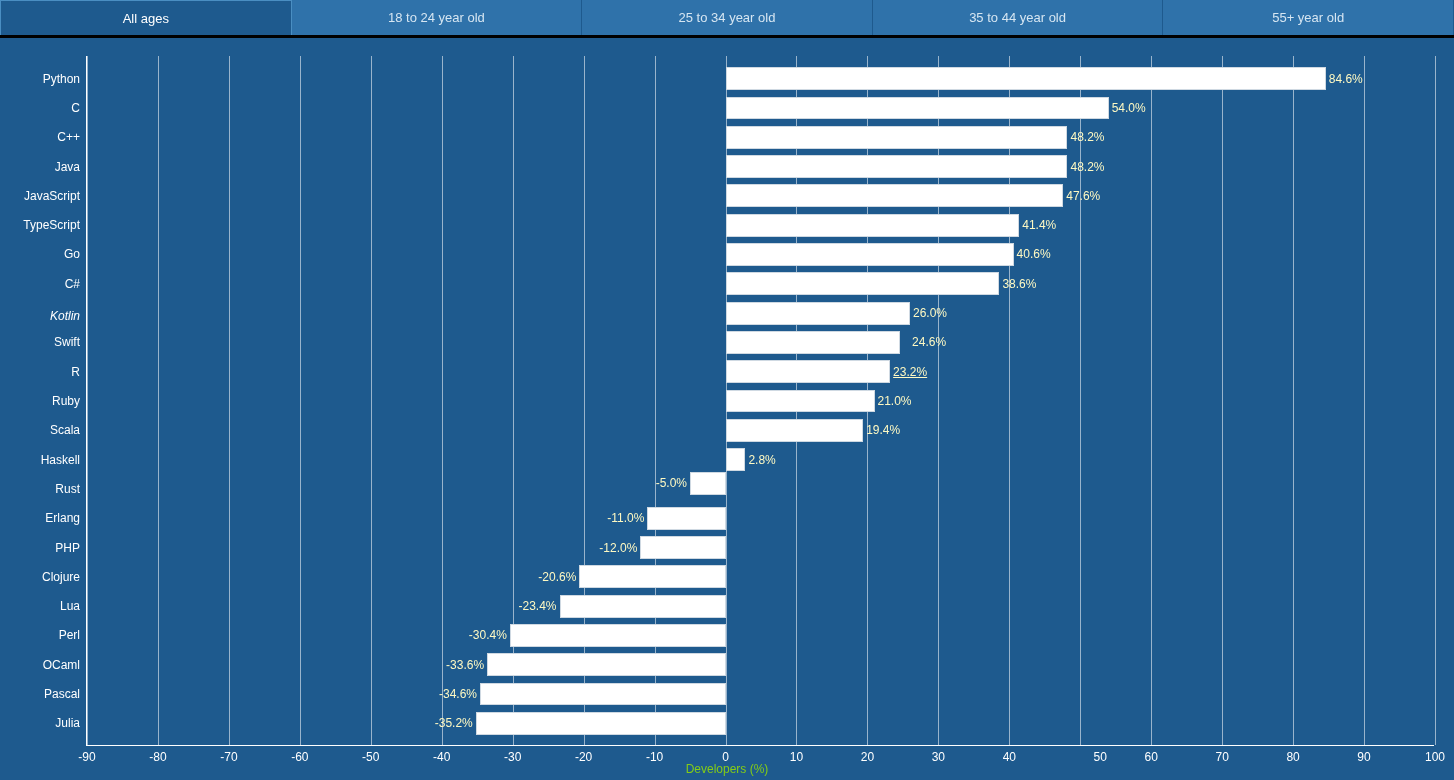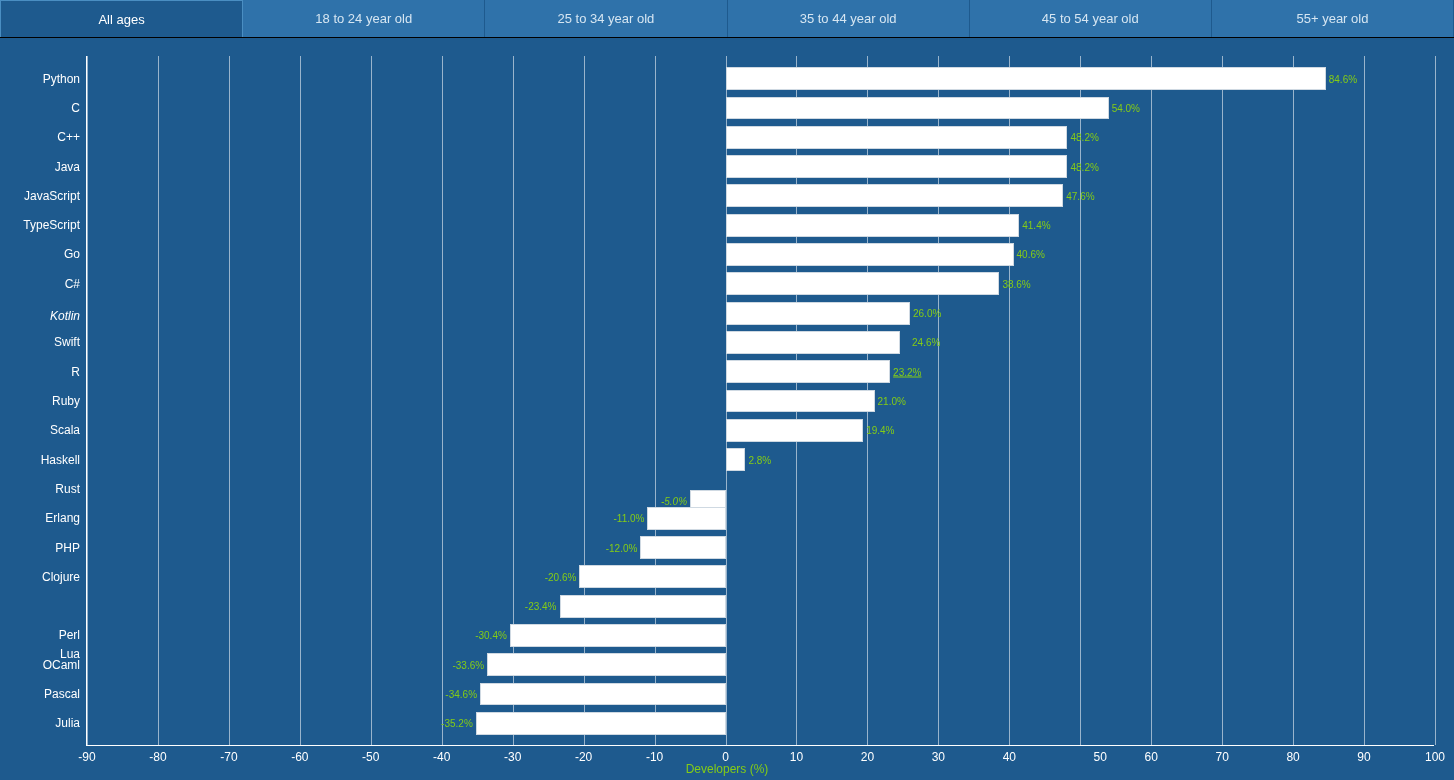--- a/index.html
+++ b/index.html
@@ -7,21 +7,21 @@
     margin: 0; padding: 0;
     width: 1454px; height: 780px;
     background: #1e5a8e;
     font-family: Arial, Helvetica, sans-serif;
     overflow: hidden;
   }
   .tabs {
     display: flex;
     height: 38px;
     background: #d946ef;
-    border-bottom: 1px solid #000000;
+    border-bottom: 3px solid #000000;
   }
   .tab {
     flex: 1;
     display: flex;
     align-items: center;
     justify-content: center;
     font-size: 13px;
     color: #d6e6f2;
     background: #2f72aa;
     border-right: 1px solid #1e5a8e;
@@ -78,43 +78,42 @@
     position: absolute;
     top: 0;
     height: 100%;
     background: #ffffff;
     border: 1px solid #cfd9e2;
   }
   .bar-label {
     position: absolute;
     top: 50%;
     transform: translateY(-50%);
-    font-size: 10px;
-    color: #84cc16;
+    font-size: 12px;
+    color: #fef9c3;
     white-space: nowrap;
   }
   .cat-label {
     position: absolute;
     right: 1374px; 
     text-align: right;
     font-size: 12px;
     color: #ffffff;
     transform: translateY(-50%);
     white-space: nowrap;
   }
 </style>
 </head>
 <body>
 
 <div class="tabs">
   <div class="tab active">All ages</div>
   <div class="tab">18 to 24 year old</div>
   <div class="tab">25 to 34 year old</div>
   <div class="tab">35 to 44 year old</div>
-  <div class="tab">45 to 54 year old</div>
   <div class="tab">55+ year old</div>
 </div>
 
 <div class="chart-wrap">
   <div class="plot" id="plot">
       <div class="grid-line" style="left: 0px;"></div>
       <div class="x-tick-label" style="left: 0px;">-90</div>
       <div class="grid-line" style="left: 70.9474px;"></div>
       <div class="x-tick-label" style="left: 70.9474px;">-80</div>
       <div class="grid-line" style="left: 141.895px;"></div>
@@ -202,21 +201,21 @@
         <div class="bar-label" style="left: 790.516px;">21.0%</div>
       </div>
       <div class="bar-row" style="top: 362.876px; height: 22.8574px; width: 1348px;">
         <div class="bar" style="left: 638.526px; width: 137.638px;"></div>
         <div class="bar-label" style="left: 779.164px;">19.4%</div>
       </div>
       <div class="bar-row" style="top: 392.18px; height: 22.8574px; width: 1348px;">
         <div class="bar" style="left: 638.526px; width: 19.8653px;"></div>
         <div class="bar-label" style="left: 661.392px;">2.8%</div>
       </div>
-      <div class="bar-row" style="top: 434px; height: 22.8574px; width: 1348px; font-style: italic;">
+      <div class="bar-row" style="top: 416px; height: 22.8574px; width: 1348px;">
         <div class="bar" style="left: 603.053px; width: 35.4737px;"></div>
         <div class="bar-label" style="left: 600.053px; transform: translate(-100%, -50%);">-5.0%</div>
       </div>
       <div class="bar-row" style="top: 450.789px; height: 22.8574px; width: 1348px;">
         <div class="bar" style="left: 560.484px; width: 78.0421px;"></div>
         <div class="bar-label" style="left: 557.484px; transform: translate(-100%, -50%);">-11.0%</div>
       </div>
       <div class="bar-row" style="top: 480.093px; height: 22.8574px; width: 1348px;">
         <div class="bar" style="left: 553.389px; width: 85.1368px;"></div>
         <div class="bar-label" style="left: 550.389px; transform: translate(-100%, -50%);">-12.0%</div>
@@ -258,18 +257,18 @@
     <div class="cat-label" style="top: 278px; font-style: italic;">Kotlin</div>
     <div class="cat-label" style="top: 304.391px;">Swift</div>
     <div class="cat-label" style="top: 333.696px;">R</div>
     <div class="cat-label" style="top: 363px;">Ruby</div>
     <div class="cat-label" style="top: 392.304px;">Scala</div>
     <div class="cat-label" style="top: 421.609px;">Haskell</div>
     <div class="cat-label" style="top: 450.913px;">Rust</div>
     <div class="cat-label" style="top: 480.217px; text-align: right;">Erlang</div>
     <div class="cat-label" style="top: 509.522px;">PHP</div>
     <div class="cat-label" style="top: 538.826px;">Clojure</div>
-    <div class="cat-label" style="top: 568.13px; margin-top: 48px;">Lua</div>
+    <div class="cat-label" style="top: 568.13px;">Lua</div>
     <div class="cat-label" style="top: 597.435px;">Perl</div>
     <div class="cat-label" style="top: 626.739px;">OCaml</div>
     <div class="cat-label" style="top: 656.043px;">Pascal</div>
     <div class="cat-label" style="top: 685.348px;">Julia</div>
   </div>
 
 </body></html>

